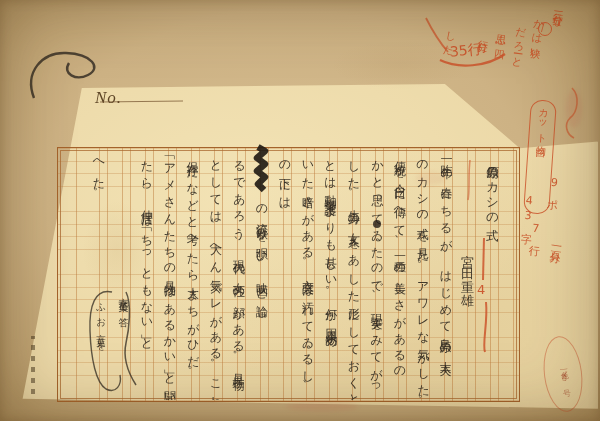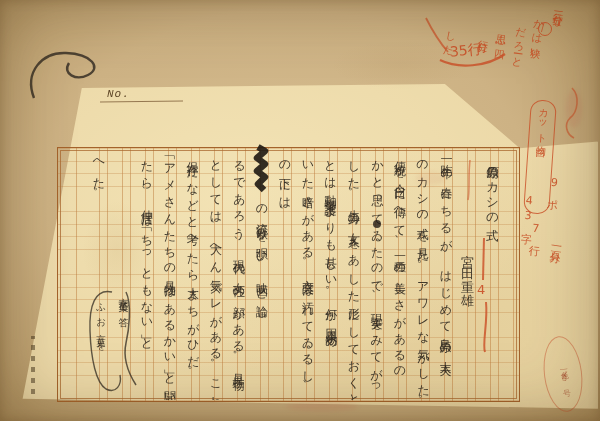--- a/index.html
+++ b/index.html
@@ -38,22 +38,22 @@
   .circle-mark{position:absolute;left:538px;top:22px;width:12px;height:12px;border:1.6px solid rgba(202,78,38,.85);border-radius:50%;}
   .circle-mark span{position:absolute;left:2px;top:-1px;color:rgba(202,78,38,.85);font-size:10px;}
   .margin-box{position:absolute;left:527px;top:100px;width:24px;height:112px;
     border:1.4px solid rgba(202,78,38,.8);border-radius:12px;transform:rotate(4deg);
     display:flex;align-items:flex-start;justify-content:center;}
   .margin-box .rn{position:static;font-size:10px;letter-spacing:1px;}
   .oval-note{position:absolute;left:544px;top:336px;width:36px;height:74px;
     border:1.2px solid rgba(202,85,50,.5);border-radius:50%;transform:rotate(-7deg);
     display:flex;align-items:center;justify-content:center;}
   .oval-note .rn{position:static;font-size:8px;color:rgba(160,60,35,.55);letter-spacing:0;}
-  .no-label{position:absolute;left:107px;top:88px;color:#5d4526;font-size:11px;
-    font-family:Liberation Mono, monospace;font-style:italic;letter-spacing:1px;}
+  .no-label{position:absolute;left:95px;top:88px;color:#5d4526;font-size:17px;
+    font-family:Liberation Serif, serif;font-style:italic;letter-spacing:1px;}
   .paper-mark{position:absolute;left:31px;top:336px;width:4px;height:58px;opacity:.55;
     background:repeating-linear-gradient(0deg,#4a3b22 0 5px, transparent 5px 11px);}
   .smudge{position:absolute;border-radius:50%;filter:blur(2px);}
   .stain{position:absolute;border-radius:50%;}
   .insertion{position:absolute;left:94px;top:296px;writing-mode:vertical-rl;text-orientation:upright;
     color:rgba(48,41,32,.85);font-size:9.5px;letter-spacing:4px;white-space:nowrap;}
   svg.marks{position:absolute;left:0;top:0;pointer-events:none;}
 </style>
 </head>
 <body>

